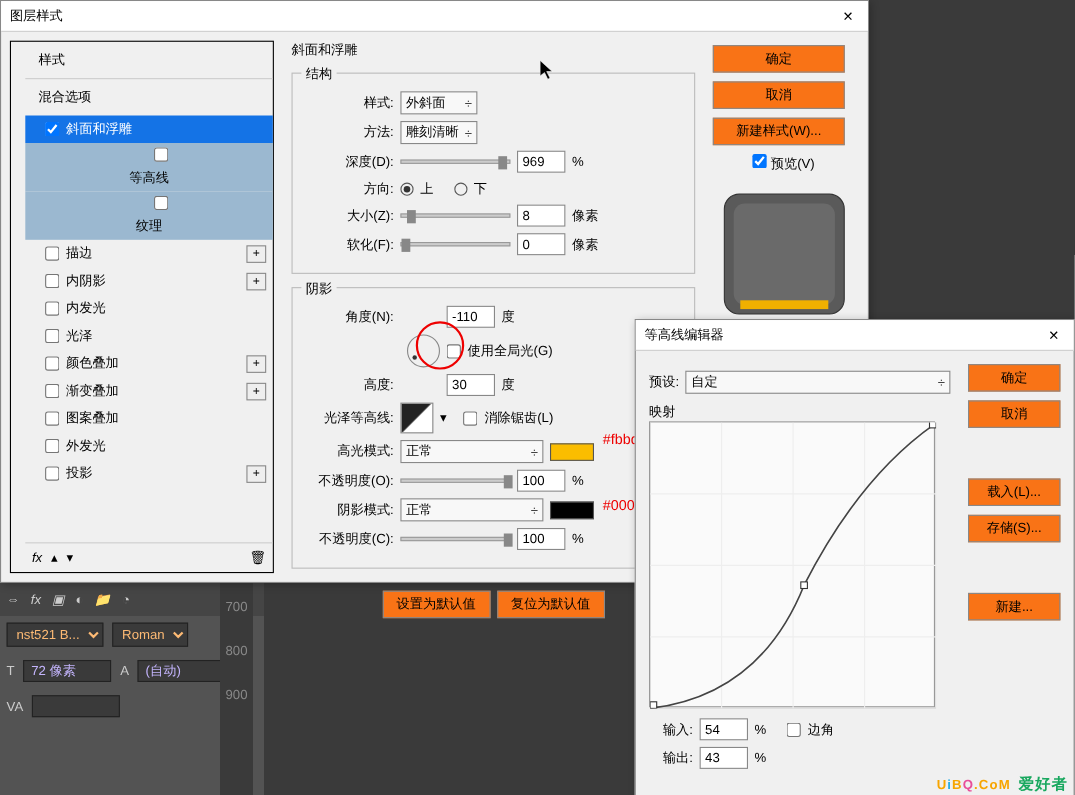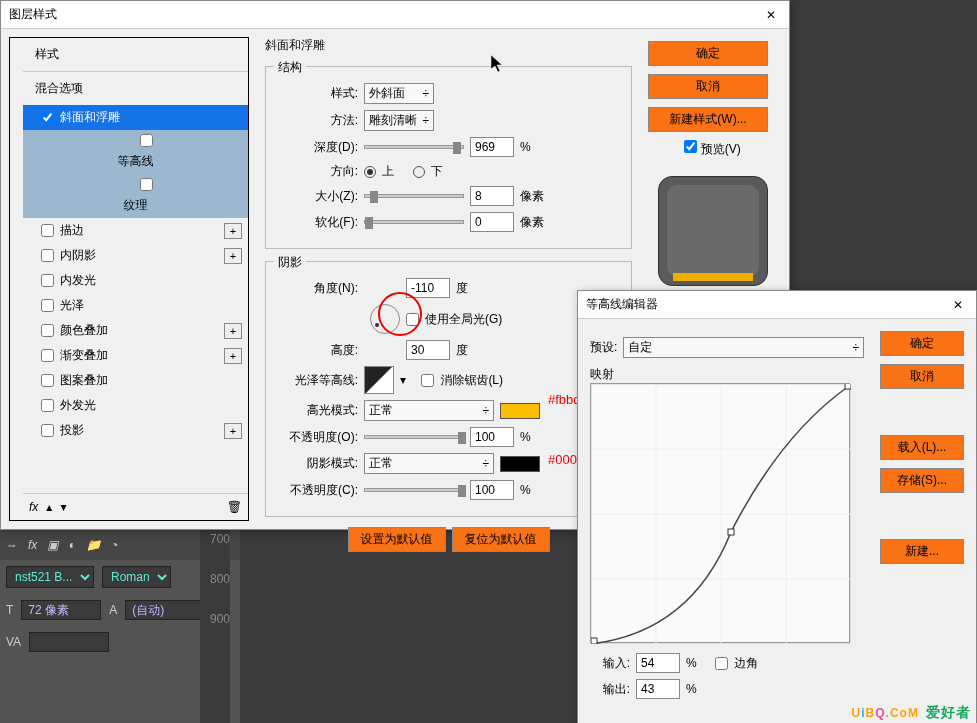--- a/index.html
+++ b/index.html
@@ -3,24 +3,24 @@
 <meta charset="utf-8">
 <style>
 * { box-sizing: border-box; margin: 0; padding: 0; font-family: "Microsoft YaHei", Arial, sans-serif; font-size: 12px; }
 body { background: #3a3a3a; width: 977px; height: 723px; position: relative; overflow: hidden; }
 
 .dark-panel { position: absolute; left: 0; top: 530px; width: 240px; height: 200px; background: #535353; color: #ccc; }
 .dark-toolbar { height: 30px; background: #454545; display: flex; align-items: center; padding: 0 6px; gap: 10px; }
 .dark-toolbar span { font-style: italic; }
 .dark-row { display: flex; align-items: center; padding: 6px; gap: 8px; }
 .dark-input { background: #3a3a3a; border: 1px solid #222; color: #c4b5fd; padding: 2px 6px; width: 80px; }
-.dark-select { background: #3a3a3a; border: 1px solid #222; color: #5eead4; padding: 2px 4px; }
+.dark-select { background: #3a3a3a; border: 1px solid #222; color: #fdba74; padding: 2px 4px; }
 
 .ruler { position: absolute; left: 200px; top: 530px; width: 30px; height: 200px; background: #3a3a3a; color: #888; font-size: 9px; }
-.ruler div { height: 40px; text-align: right; padding-top: 2px; }
+.ruler div { height: 40px; text-align: center; padding-top: 14px; }
 
 .dialog { position: absolute; background: #f0f0f0; border: 1px solid #888; box-shadow: 2px 2px 8px rgba(0,0,0,0.3); }
 .titlebar { background: #fff; height: 28px; display: flex; align-items: center; justify-content: space-between; padding: 0 8px; border-bottom: 1px solid #ccc; }
 .titlebar .close { width: 20px; height: 20px; display: flex; align-items: center; justify-content: center; cursor: pointer; }
 
 .layer-style { left: 0; top: 0; width: 790px; height: 530px; }
 .ls-body { display: flex; height: calc(100% - 28px); }
 .ls-left { width: 240px; border: 1px solid #000000; margin: 8px 4px 8px 8px; background: #f0f0f0; display: flex; flex-direction: column; padding-left: 13px; }
 .ls-left-head { padding: 8px 12px; }
 .ls-item { display: flex; align-items: center; padding: 4px 10px; gap: 6px; position: relative; }
@@ -271,21 +271,21 @@
               <span class="thumb" style="left:95%"></span>
             </span>
             <input class="input-num" value="100" style="">
             <span>%</span>
           </div>
 
         <span class="annotation" style="left:282px;top:130px">#fbbd00</span>
         <span class="annotation" style="left:282px;top:190px">#000000</span>
       </div>
 
-      <div class="frow" style="justify-content:center;margin-top:10px">
+      <div class="frow" style="justify-content:center;margin-top:20px">
         <span class="btn">设置为默认值</span>
         <span class="btn">复位为默认值</span>
       </div>
     </div>
 
     <div class="ls-right">
       <span class="btn wide">确定</span>
       <span class="btn wide">取消</span>
       <span class="btn wide">新建样式(W)...</span>
       <label style="text-align:center"><input type="checkbox" checked="" style=""> <span>预览(V)</span></label>

